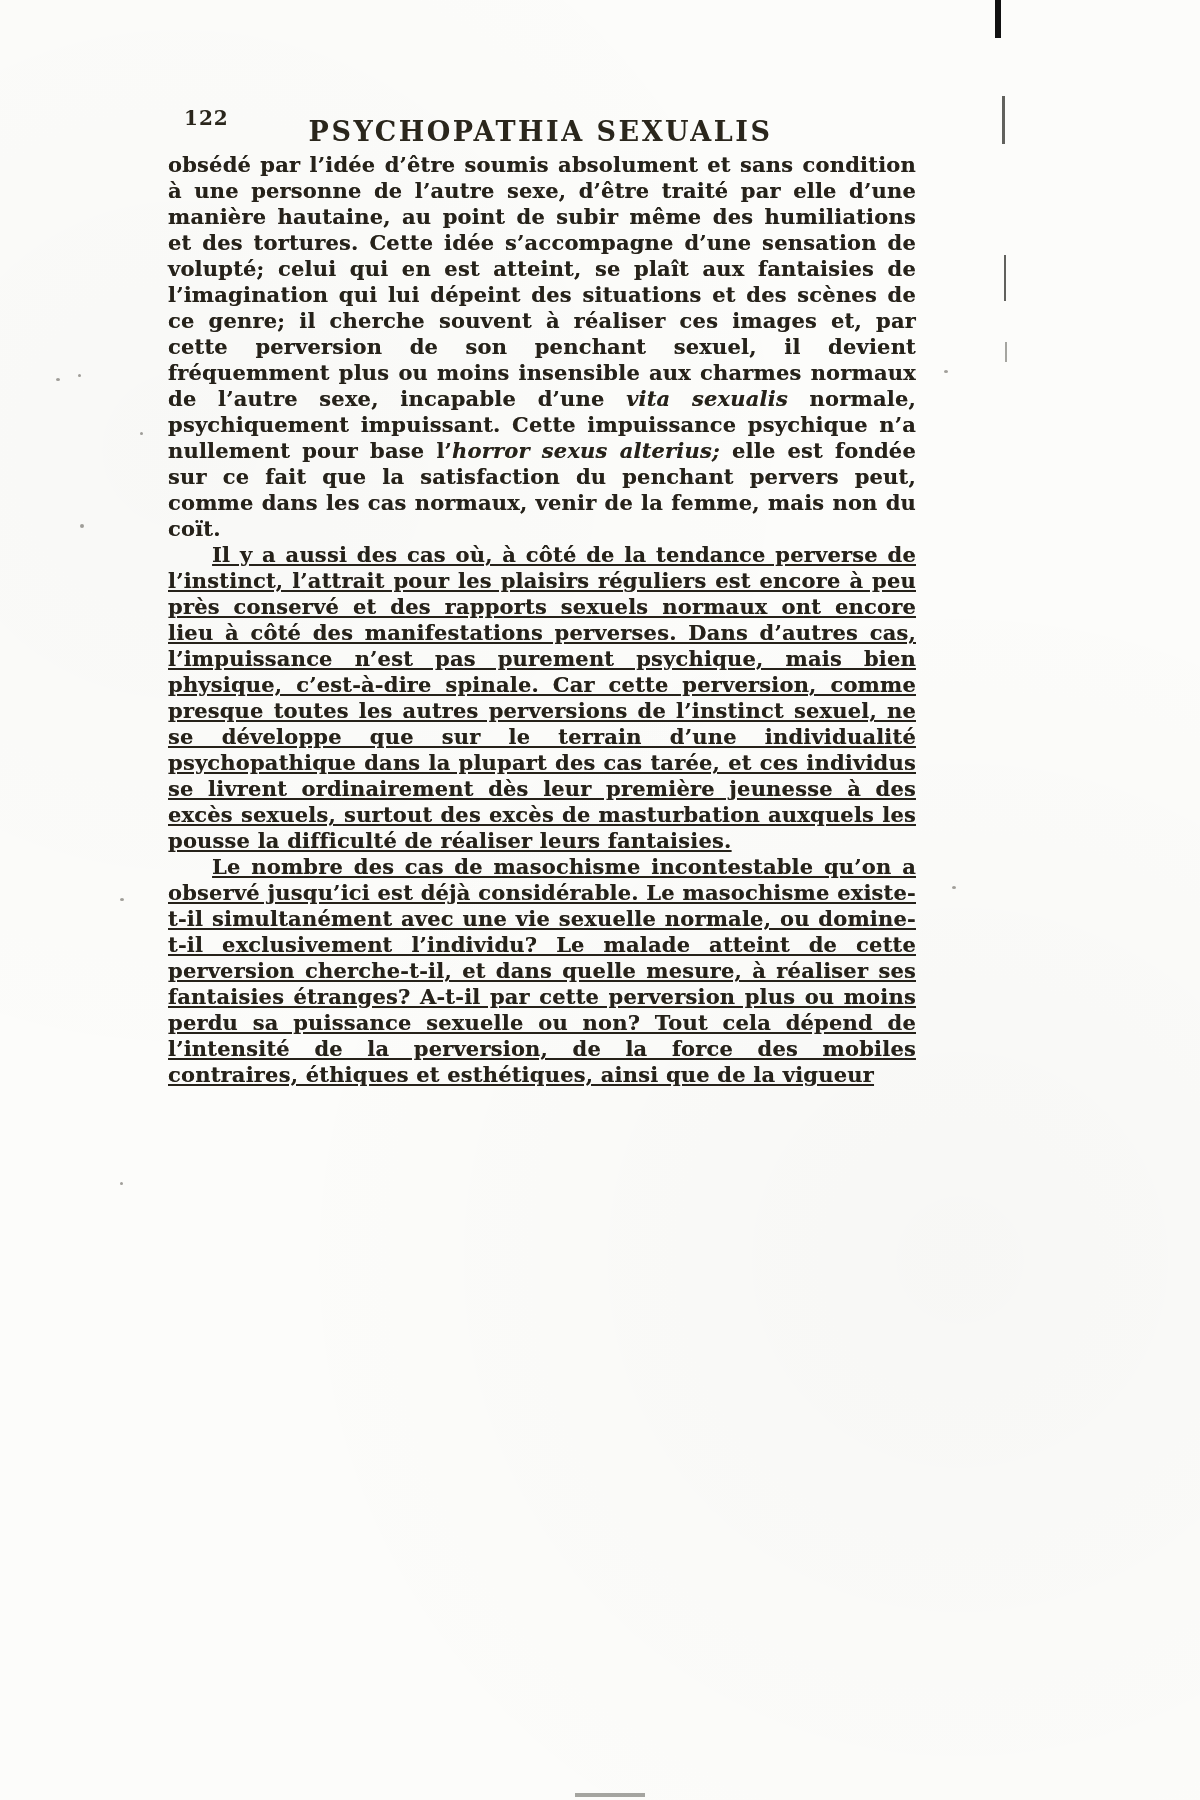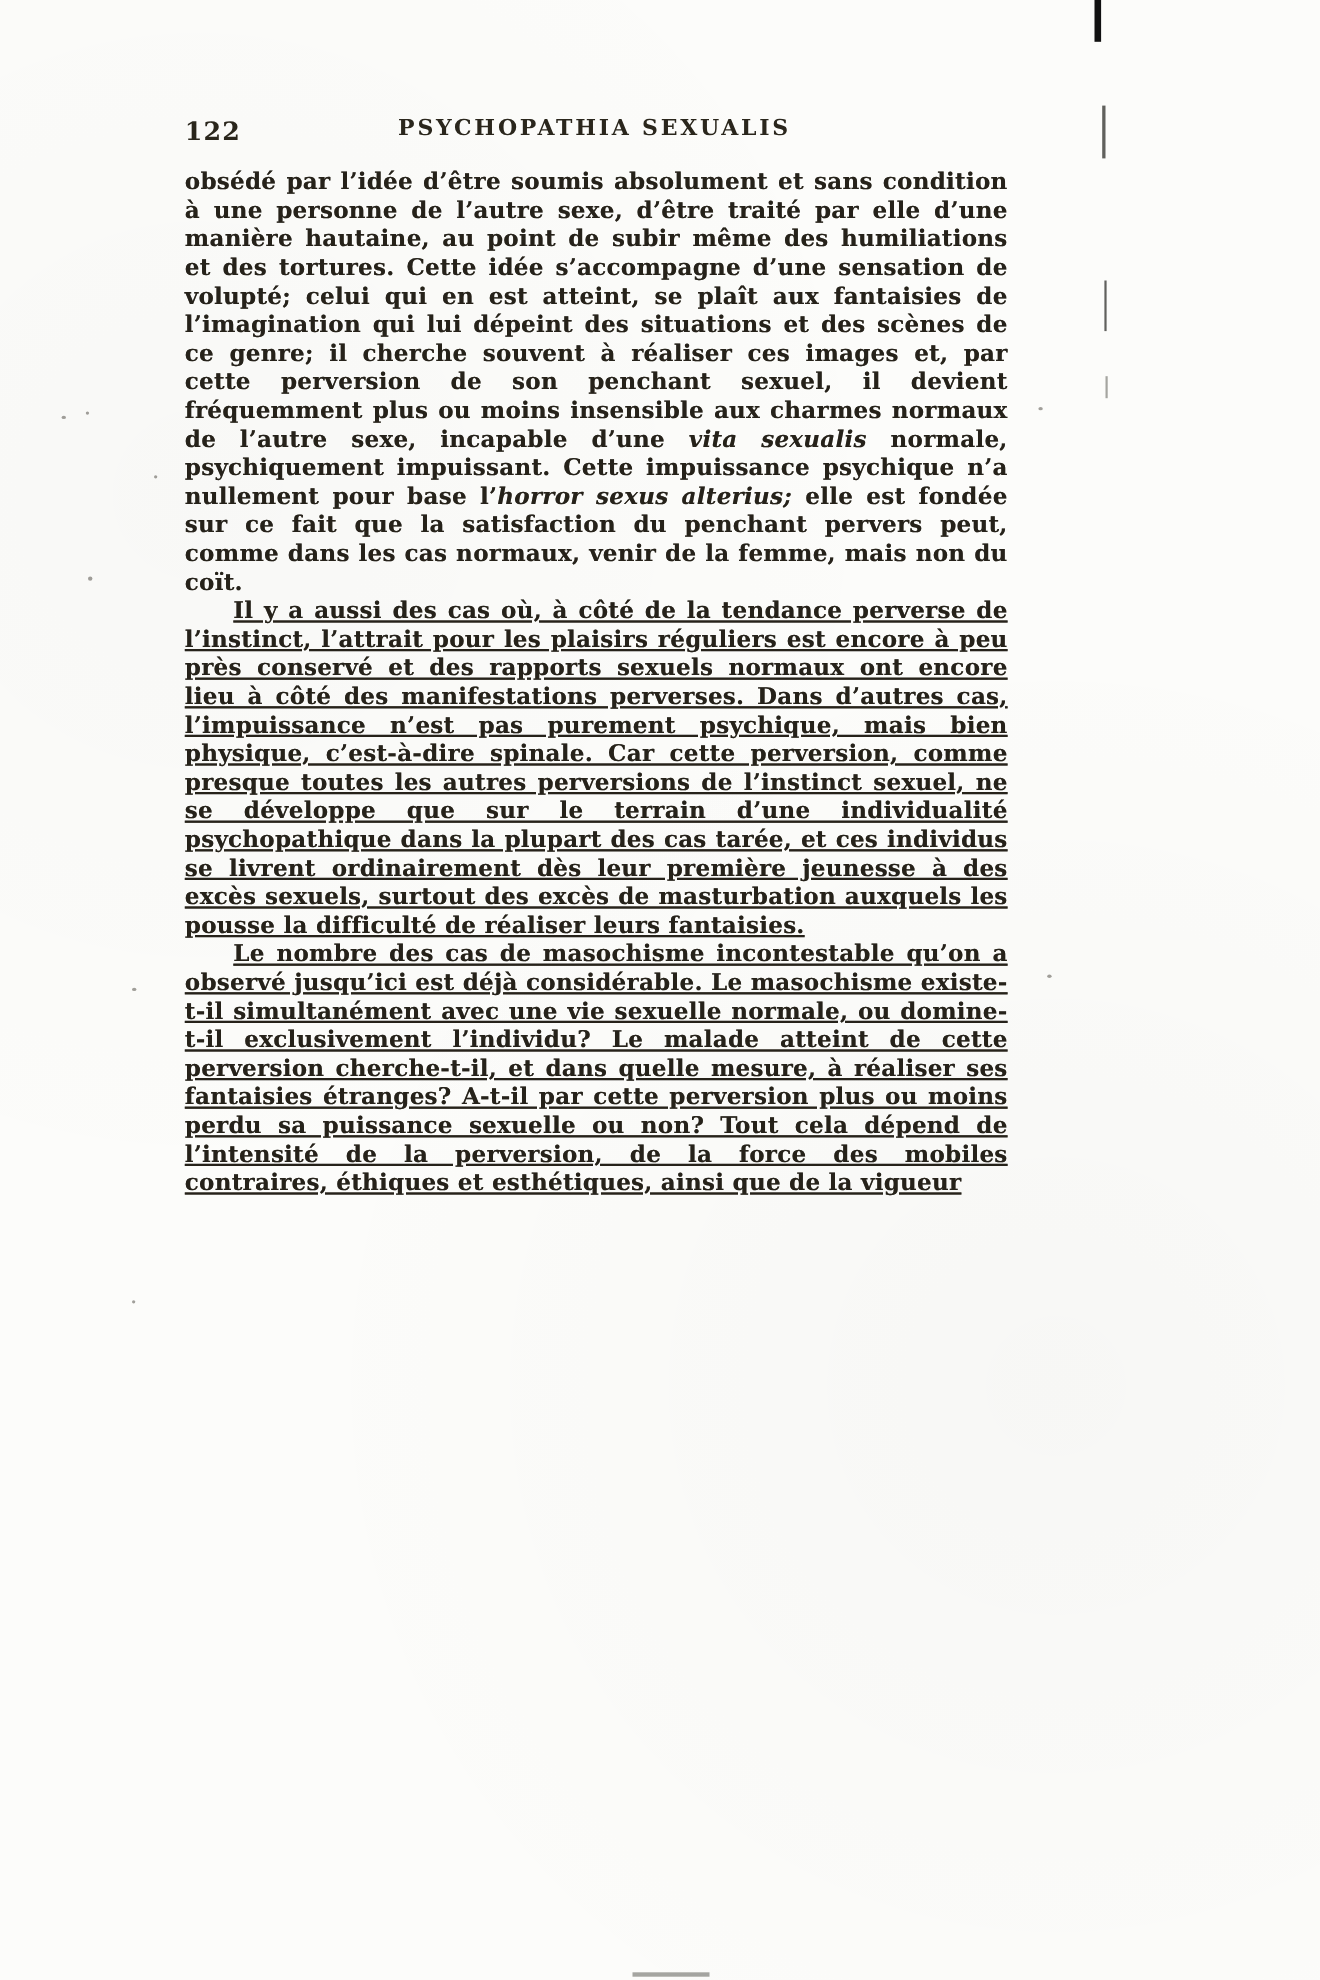--- a/index.html
+++ b/index.html
@@ -25,33 +25,33 @@
   .running-head-row {
     position: absolute;
     top: 104px;
     left: 168px;
     width: 745px;
     height: 30px;
     color: #2a261c;
   }
   .page-number {
     position: absolute;
-    left: 0;
+    left: 16px;
     top: 2px;
-    font-size: 23px;
+    font-size: 20px;
     font-weight: bold;
     letter-spacing: 1px;
   }
   .running-header {
     position: absolute;
     left: 0;
     right: 0;
-    top: 0;
+    top: 12px;
     text-align: center;
-    font-size: 20px;
+    font-size: 27px;
     font-weight: bold;
     letter-spacing: 2.5px;
     white-space: nowrap;
   }
   .page-body {
     position: absolute;
     top: 152px;
     left: 168px;
     width: 748px;
     color: #26221a;

